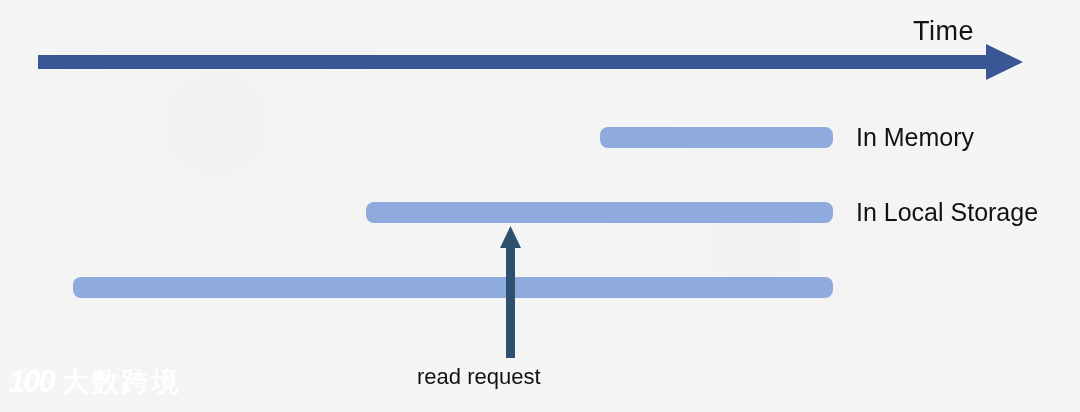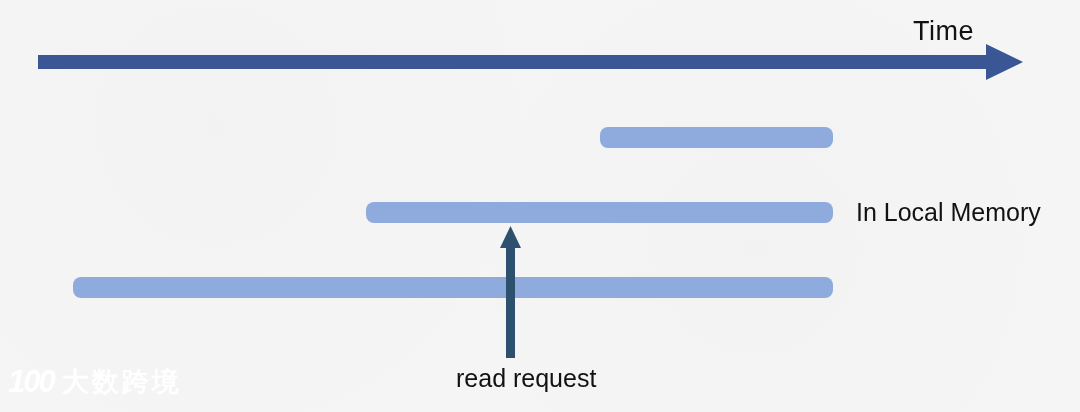--- a/index.html
+++ b/index.html
@@ -59,23 +59,23 @@
     font-size: 25px;
     color: var(--text, #111);
     white-space: nowrap;
     z-index: 2;
   }
   .row-label-memory { top: 127px; }
   .row-label-local  { top: 202px; }
   .row-label-shared { top: 277px; }
   .request-label {
     position: absolute;
-    left: 456px;
+    left: 417px;
     top: 364px;
-    font-size: 25px;
+    font-size: 22px;
     color: var(--text, #111);
     white-space: nowrap;
   }
   .watermark {
     position: absolute;
     left: 8px;
     top: 364px;
     display: flex;
     align-items: center;
     gap: 8px;
@@ -110,21 +110,22 @@
     <g>
       <rect class="request-arrow-shape" x="506" y="246" width="9" height="112"></rect>
       <polygon class="request-arrow-shape" points="500,248 521,248 510.5,226"></polygon>
     </g>
   </svg>
 
   <div class="bar bar-memory"></div>
   <div class="bar bar-local"></div>
   <div class="bar bar-shared"></div>
 
-  <div class="row-label row-label-local">In Local Memory</div>
+  <div class="row-label row-label-memory">In Memory</div>
+  <div class="row-label row-label-local">In Local Storage</div>
 
   <div class="request-label">read request</div>
 
   <div class="watermark">
     <span class="wm-logo">100</span>
     <span class="wm-text">大数跨境</span>
   </div>
 
 </div>
 

